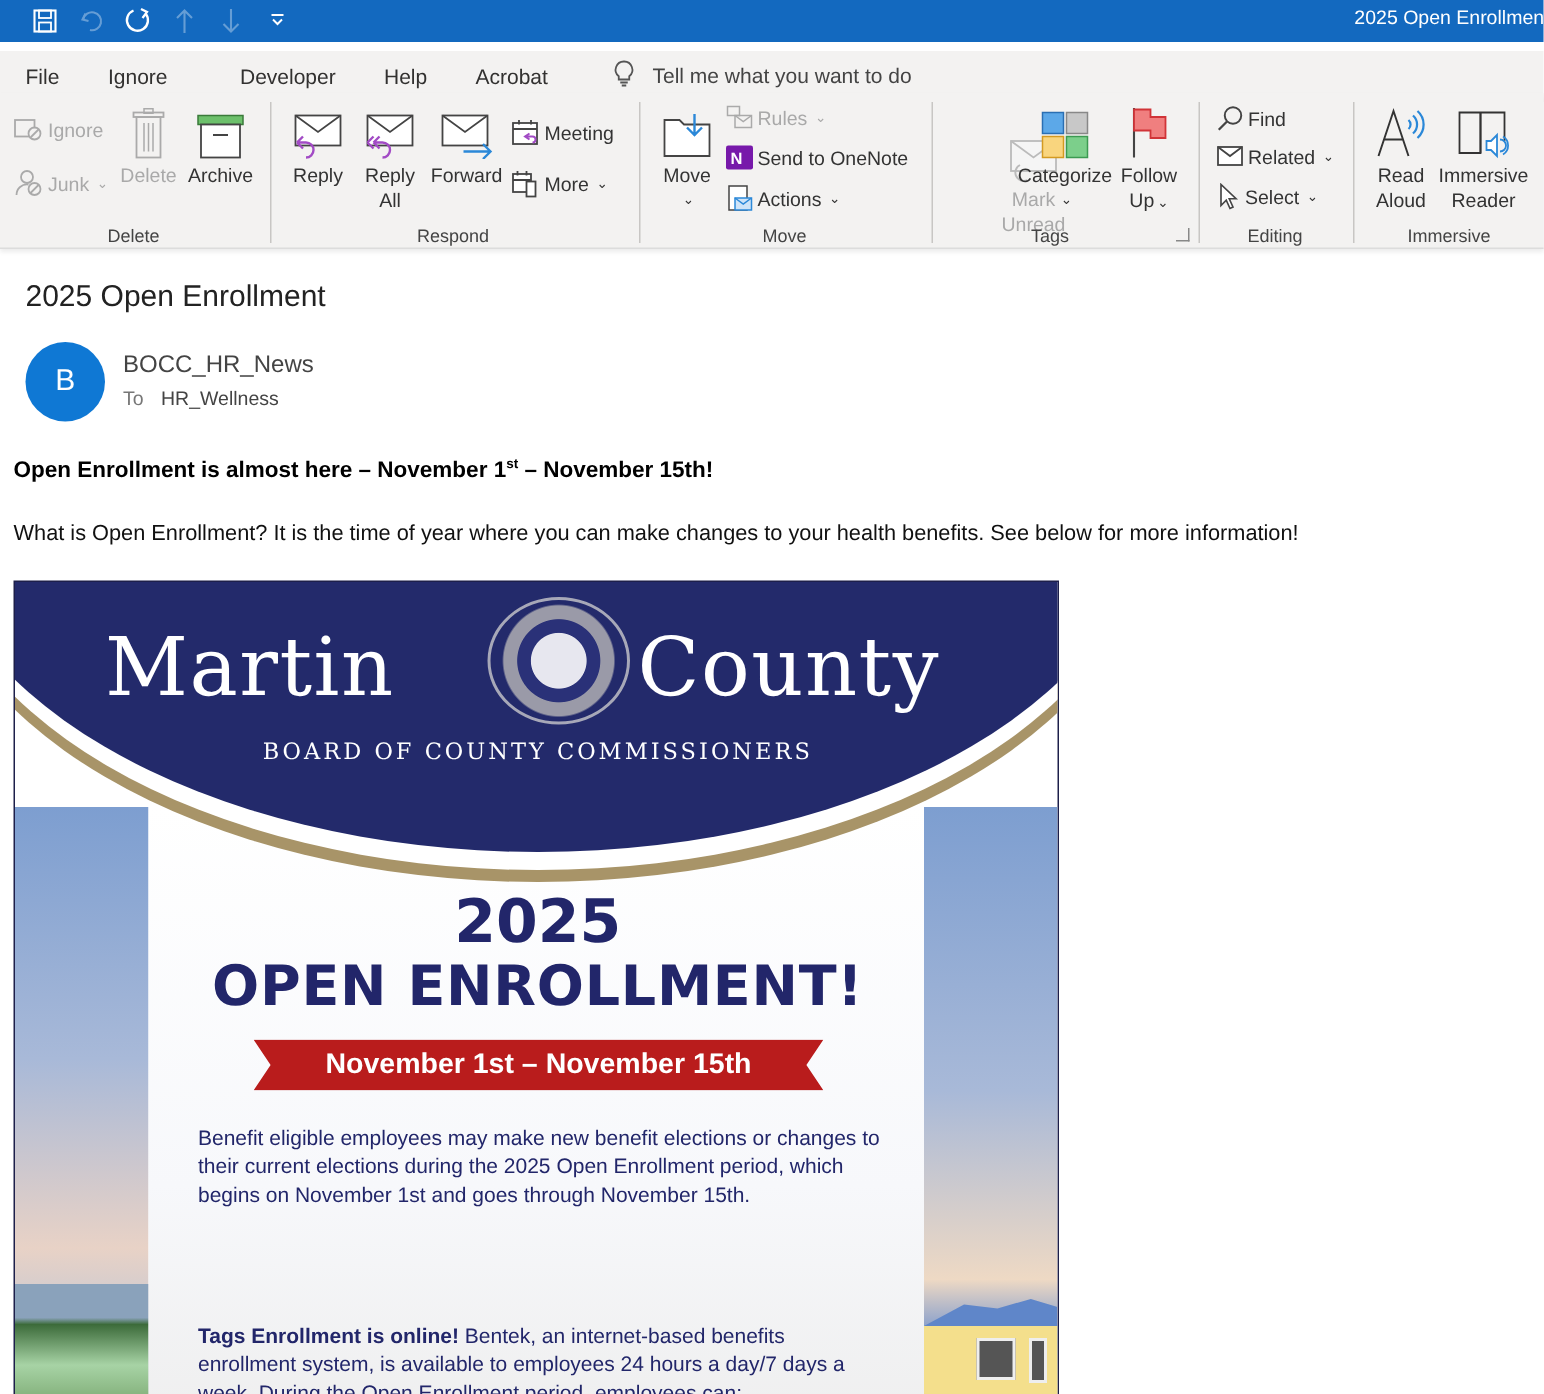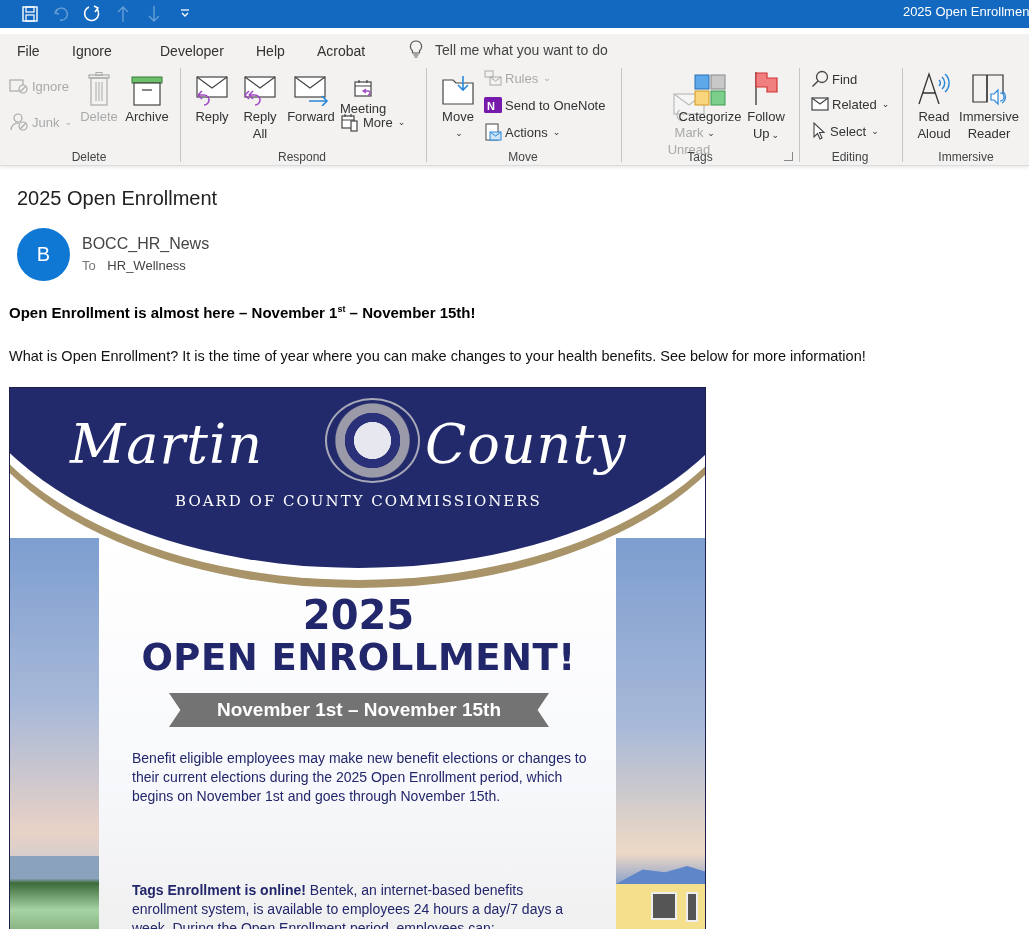--- a/index.html
+++ b/index.html
@@ -44,26 +44,26 @@
   .flyer { position: absolute; left: 9px; top: 387px; width: 697px; height: 560px; overflow: hidden; border: 1px solid #1d1f4a; background: #fff; }
   .sky-left { position: absolute; left: 0; top: 150px; width: 89px; height: 420px; background: linear-gradient(#7d9ed0 0%, #a8b9d8 40%, #e8d2c6 70%, #bfc6d6 85%, #5d8a6a 100%); }
   .sky-right { position: absolute; right: 0; top: 150px; width: 89px; height: 420px; background: linear-gradient(#7d9ed0 0%, #a8b9d8 45%, #eed9c4 75%, #6b8fce 85%, #f2e08a 92%, #f2e08a 100%); }
   .house-left { position: absolute; left: 0; bottom: 0; width: 89px; height: 90px; background: linear-gradient(#8aa2bb 0%, #8aa2bb 25%, #3c6b3a 30%, #a7d3a5 60%, #6e9c62 100%); }
   .house-right { position: absolute; right: 0; bottom: 0; width: 89px; height: 80px; }
   .house-right .roof { position: absolute; left: 0; top: 0; width: 89px; height: 18px; background: #5f86c9; clip-path: polygon(0 100%, 30% 20%, 55% 35%, 80% 0, 100% 30%, 100% 100%); }
   .house-right .wall { position: absolute; left: 0; top: 18px; width: 89px; height: 62px; background: #f4df8c; }
   .house-right .win { position: absolute; background: #555; border: 2px solid #eee; }
   .panel { position: absolute; left: 89px; top: 150px; width: 517px; height: 420px; background: linear-gradient(#ffffff, #f7f8fb 60%, #eeeeee); }
   .banner { position: absolute; left: -60px; top: -300px; width: 817px; height: 480px; border-radius: 50%; background: #232a6b; box-shadow: 0 14px 0 -2px #ffffff, 0 20px 0 0 #a89468; }
-  .script { position: absolute; top: 25px; font-family: "DejaVu Serif", serif; font-style: italic; color: #fff; font-size: 54px; letter-spacing: 1px; }
+  .script { position: absolute; top: 25px; font-family: "DejaVu Serif", serif; color: #fff; font-size: 54px; letter-spacing: 1px; }
   .seal { position: absolute; left: 315px; top: 10px; width: 95px; height: 85px; border-radius: 50%; background: radial-gradient(circle, #e7e7ef 0 30%, #2a3178 31% 45%, #9a9aa8 46% 60%, #232a6b 62%); border: 2px solid #a7a8b8; }
   .bocc { position: absolute; left: 0; width: 697px; top: 104px; text-align: center; color: #fff; font-family: "DejaVu Serif", serif; font-size: 15px; letter-spacing: 2px; }
   .flyer-year { position: absolute; left: 0; width: 697px; top: 204px; text-align: center; color: #22266a; font-family: "DejaVu Sans", sans-serif; font-weight: bold; font-size: 40px; }
   .flyer-title { position: absolute; left: 0; width: 697px; top: 248px; text-align: center; color: #22266a; font-family: "DejaVu Sans", sans-serif; font-weight: bold; font-size: 37px; letter-spacing: 0.5px; }
-  .ribbon-band { position: absolute; left: 159px; top: 305px; width: 380px; height: 34px; background: #737373; clip-path: polygon(0 0, 100% 0, 97% 50%, 100% 100%, 0 100%, 3% 50%); color: #fff; font-weight: bold; font-size: 19px; font-family: "Liberation Sans", sans-serif; display: flex; align-items: center; justify-content: center; }
+  .ribbon-band { position: absolute; left: 159px; top: 305px; width: 380px; height: 34px; background: #b91c1c; clip-path: polygon(0 0, 100% 0, 97% 50%, 100% 100%, 0 100%, 3% 50%); color: #fff; font-weight: bold; font-size: 19px; font-family: "Liberation Sans", sans-serif; display: flex; align-items: center; justify-content: center; }
   .flyer-p { position: absolute; left: 122px; width: 460px; color: #22266a; font-family: "Liberation Sans", sans-serif; font-size: 14px; line-height: 19px; }
   .flyer-h { position: absolute; left: 122px; top: 472px; color: #9c8a61; font-family: "Liberation Sans", sans-serif; font-weight: bold; font-size: 18px; }
   .flyer-p b { font-weight: bold; }
 </style>
 </head>
 <body>
 
 <div class="titlebar">
   <div class="qat">
     <div class="qbtn">
@@ -188,21 +188,21 @@
   <div class="rbtn" style="left:286px; top:4px; width:50px;">
     <div class="ico">
         <svg width="36" height="32" viewBox="0 0 36 32">
           <rect x="2" y="3" width="30" height="20" fill="#fff" stroke="#444" stroke-width="1.2"></rect>
           <path d="M2 3 L17 14 L32 3" fill="none" stroke="#444" stroke-width="1.2"></path>
           <path d="M16 27 H34 M29 22 L34 27 L29 32" fill="none" stroke="#2b88d8" stroke-width="1.6"></path>
         </svg>
       </div>
     <span>Forward</span>
   </div>
-  <div class="small-btn" style="left:340px; top:16px;flex-direction:column;">
+  <div class="small-btn" style="left:340px; top:16px;">
     <svg width="20" height="20" viewBox="0 0 20 20">
         <rect x="2" y="4" width="16" height="14" fill="#fff" stroke="#444" stroke-width="1.2"></rect>
         <path d="M2 8 H18 M6 2 V5 M14 2 V5" stroke="#444" stroke-width="1.2"></path>
         <path d="M13 11 L10 13 L13 15 M10 13 H15 A2 2 0 0 1 15 17" fill="none" stroke="#a24bc5" stroke-width="1.3"></path>
       </svg>
     <span>Meeting</span>
   </div>
   <div class="small-btn" style="left:340px; top:50px;">
     <svg width="20" height="20" viewBox="0 0 20 20">
         <rect x="2" y="4" width="12" height="12" fill="#fff" stroke="#444" stroke-width="1.2"></rect>

